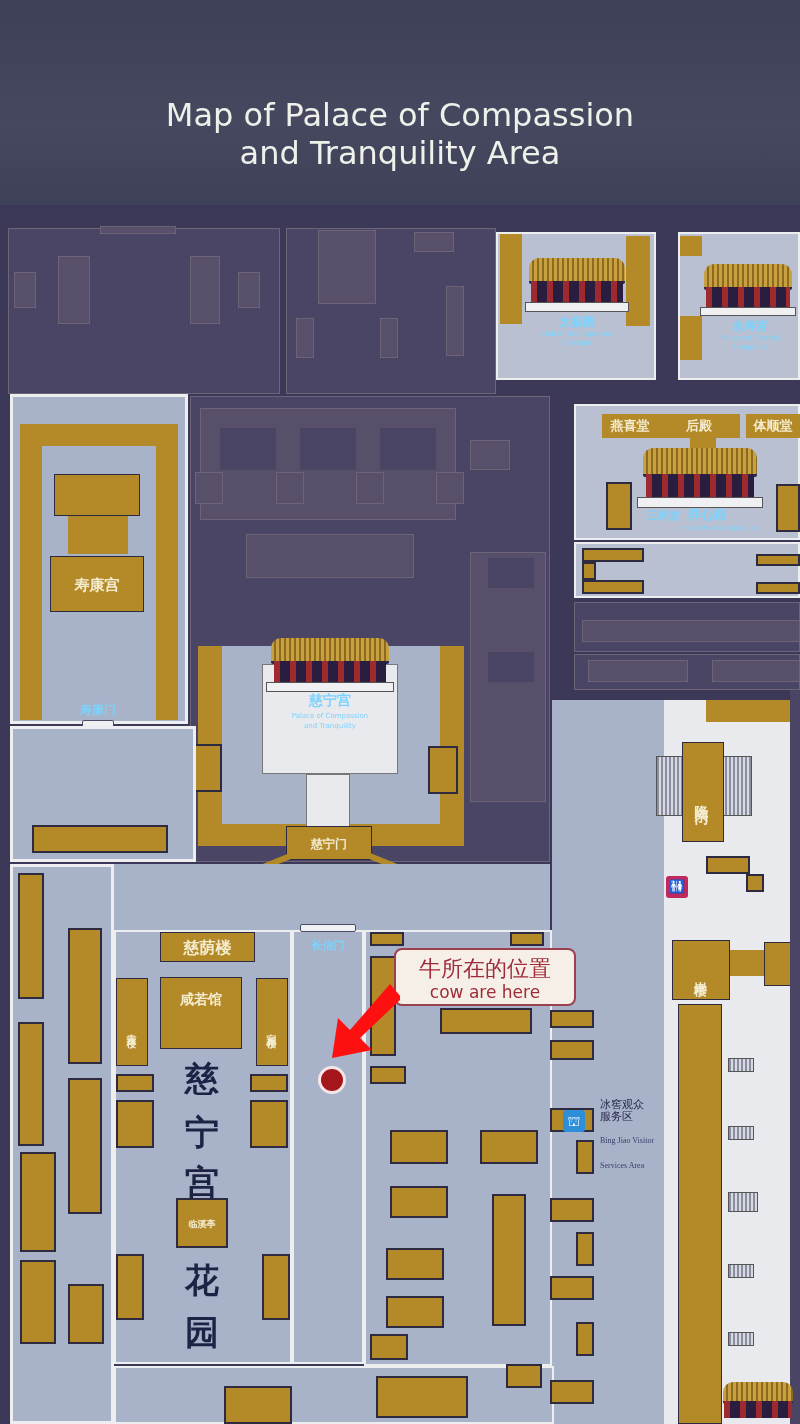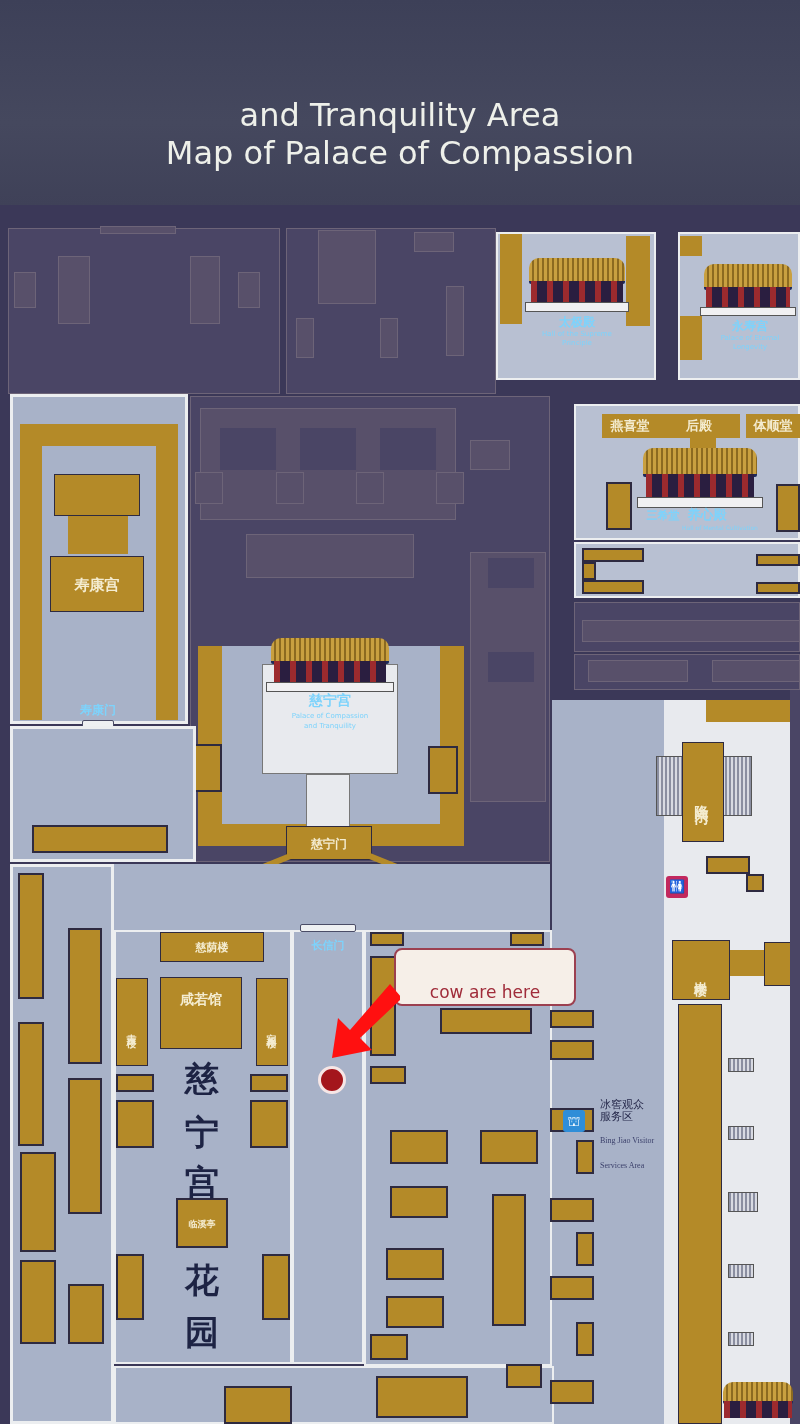--- a/index.html
+++ b/index.html
@@ -34,22 +34,22 @@
   .svc{position:absolute;left:563px;top:1110px;width:22px;height:22px;background:#2f8ed8;border-radius:3px;color:#fff;font-size:14px;text-align:center;line-height:22px;}
   .svc-label{position:absolute;left:600px;top:1098px;font-size:11px;color:#25284a;line-height:12px;font-family:Liberation Serif, serif;}
   .svc-label .en{font-size:8px;color:#3a3f6a;margin-top:13px;}
   .arrow{position:absolute;left:320px;top:980px;}
 </style>
 </head>
 <body>
 
 <div class="header">
   <div class="title-en">
+    <div>Map of Palace of Compassion</div>
     <div>and Tranquility Area</div>
-    <div>Map of Palace of Compassion</div>
   </div>
 </div>
 
 <div class="map"></div>
 
 <div class="abs dk2" style="left:8px;top:228px;width:272px;height:166px;border:1px solid #6d6478;"></div>
 <div class="abs dk" style="left:58px;top:256px;width:32px;height:68px;"></div>
 <div class="abs dk" style="left:190px;top:256px;width:30px;height:68px;"></div>
 <div class="abs dk" style="left:14px;top:272px;width:22px;height:36px;"></div>
 <div class="abs dk" style="left:238px;top:272px;width:22px;height:36px;"></div>
@@ -185,21 +185,21 @@
 <div class="abs gold" style="left:18px;top:873px;width:26px;height:126px;"></div>
 <div class="abs gold" style="left:68px;top:928px;width:34px;height:136px;"></div>
 <div class="abs gold" style="left:18px;top:1022px;width:26px;height:124px;"></div>
 <div class="abs gold" style="left:68px;top:1078px;width:34px;height:136px;"></div>
 <div class="abs gold" style="left:20px;top:1152px;width:36px;height:100px;"></div>
 <div class="abs gold" style="left:68px;top:1284px;width:36px;height:60px;"></div>
 <div class="abs gold" style="left:20px;top:1260px;width:36px;height:84px;"></div>
 <div class="abs lt" style="left:114px;top:864px;width:436px;height:66px;"></div>
 
 <div class="abs lt" style="left:114px;top:930px;width:178px;height:434px;border:2px solid #eceef0;"></div>
-<div class="abs goldnb lbl-gold" style="left:160px;top:932px;width:104px;height:30px;line-height:30px;border:1px solid #2e2a40;font-size:11px;"><span>慈荫楼</span></div>
+<div class="abs goldnb lbl-gold" style="left:160px;top:932px;width:95px;height:30px;line-height:30px;border:1px solid #2e2a40;font-size:16px;"><span>慈荫楼</span></div>
 <div class="abs goldnb lbl-gold" style="left:160px;top:977px;width:82px;height:72px;line-height:42px;border:1px solid #2e2a40;font-size:14px;"><span>咸若馆</span></div>
 <div class="abs goldnb lbl-gold vert" style="left:116px;top:978px;width:32px;height:88px;line-height:32px;border:1px solid #2e2a40;font-size:10px;padding-top:14px;"><span>吉云楼</span></div>
 <div class="abs goldnb lbl-gold vert" style="left:256px;top:978px;width:32px;height:88px;line-height:32px;border:1px solid #2e2a40;font-size:10px;padding-top:14px;"><span>宝相楼</span></div>
 <div class="abs gold" style="left:116px;top:1074px;width:38px;height:18px;"></div>
 <div class="abs gold" style="left:116px;top:1100px;width:38px;height:48px;"></div>
 <div class="abs gold" style="left:250px;top:1074px;width:38px;height:18px;"></div>
 <div class="abs gold" style="left:250px;top:1100px;width:38px;height:48px;"></div>
 <div class="abs goldnb lbl-gold" style="left:176px;top:1198px;width:52px;height:50px;line-height:48px;border:2px solid #2e2a40;font-size:9px;"><span>临溪亭</span></div>
 <div class="abs gold" style="left:116px;top:1254px;width:28px;height:66px;"></div>
 <div class="abs gold" style="left:262px;top:1254px;width:28px;height:66px;"></div>
@@ -242,18 +242,19 @@
 
 <div class="svc"><span>⛫</span></div>
 <div class="svc-label">
   <div>冰窖观众</div>
   <div>服务区</div>
   <div class="en">Bing Jiao Visitor</div>
   <div class="en">Services Area</div>
 </div>
 
 <div class="callout">
+  <div class="cn">牛所在的位置</div>
   <div class="en">cow are here</div>
 </div>
 <svg class="arrow" width="80" height="90" viewBox="0 0 80 90">
   <polygon points="70,4 82,18 40,58 52,70 12,78 18,38 30,50" fill="#ff1010"></polygon>
 </svg>
 <div class="pin"></div>
 
 </body></html>

